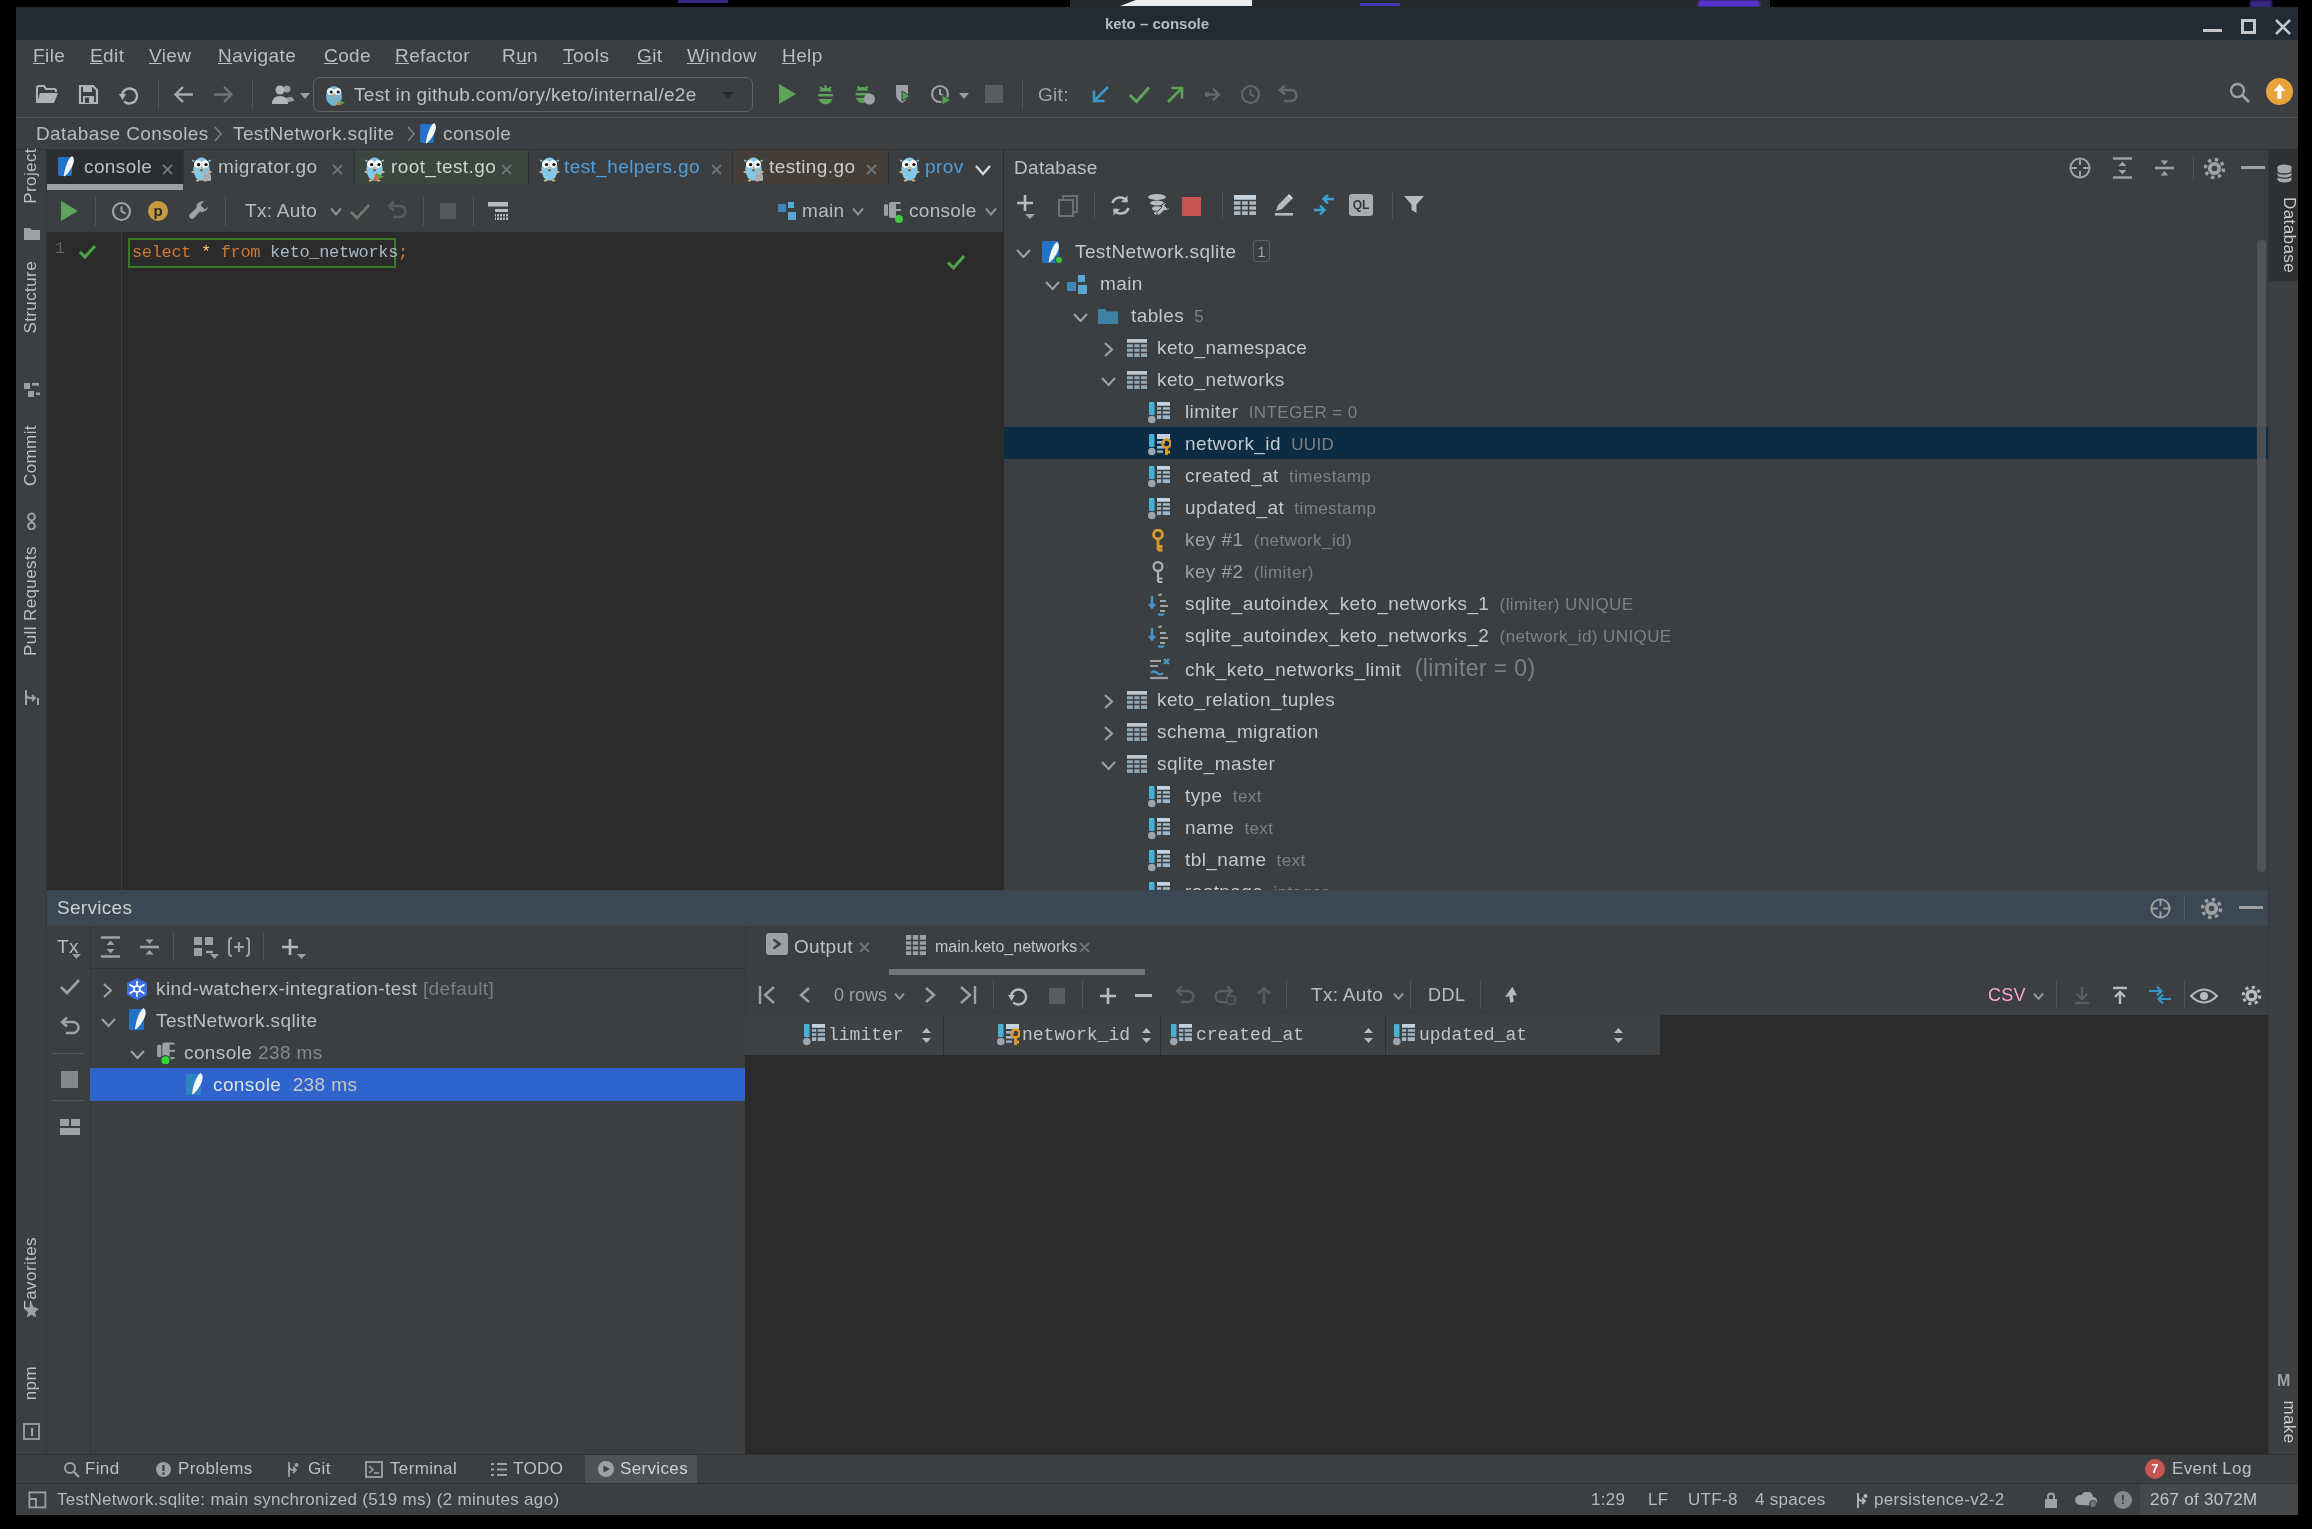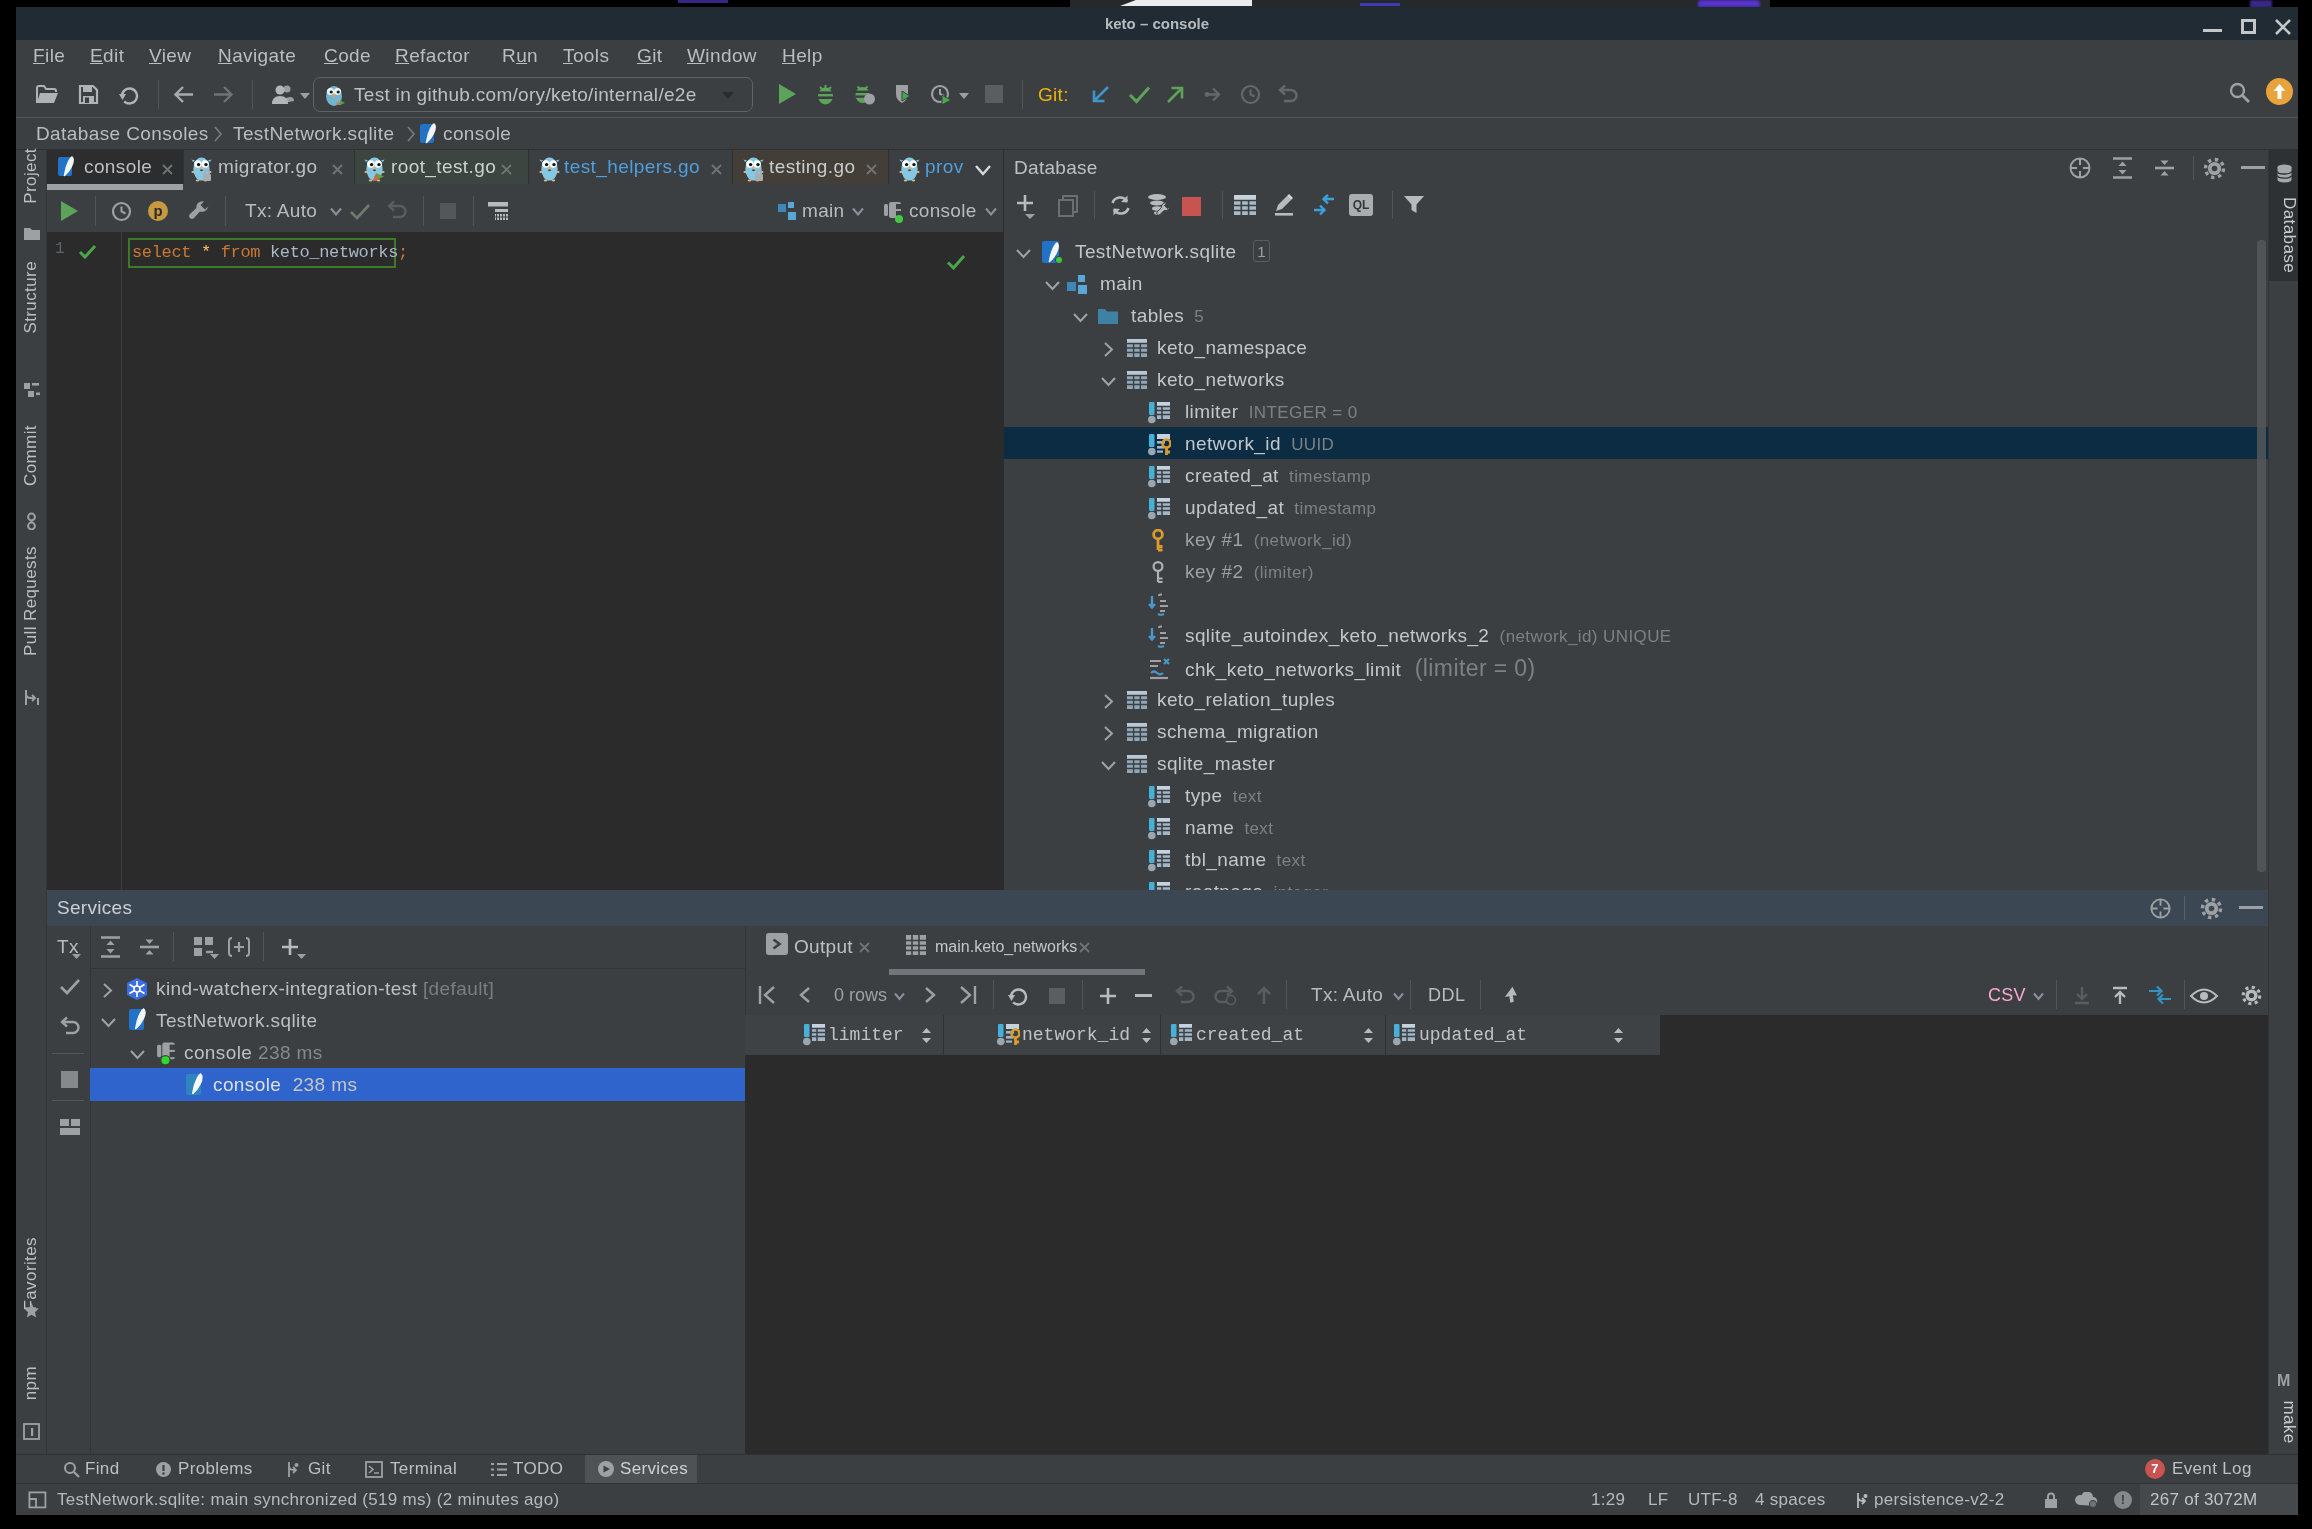--- a/index.html
+++ b/index.html
@@ -122,21 +122,21 @@
     <svg class="a" style="left:914px;top:11px" width="23" height="22" viewBox="0 0 23 22">
           <circle cx="10" cy="11" r="8" fill="none" stroke="#9da1a3" stroke-width="2.2"></circle>
           <path d="M10 6 L10 11 L14 13" stroke="#9da1a3" stroke-width="2" fill="none"></path>
           <path d="M12 12 L21 17 L12 22 Z" fill="#49a64a" stroke="#3c3f41" stroke-width="1"></path>
         </svg>
     <svg class="a" style="left:942px;top:20px" width="12" height="8" viewBox="0 0 12 8">
           <path d="M1 1 L6 7 L11 1 Z" fill="#9ca0a2"></path>
         </svg>
     <div class="a" style="left:969px;top:13px;width:18px;height:18px;background:#5a5e60"></div>
     <div class="a" style="left:1006px;top:8px;width:1px;height:29px;background:#515557"></div>
-    <span class="a" style="left:1022px;top:0;line-height:45px;font-size:19px;letter-spacing:.3px;color:#eab308">Git:</span>
+    <span class="a" style="left:1022px;top:0;line-height:45px;font-size:19px;letter-spacing:.3px;color:#a3a3a3">Git:</span>
     <svg class="a" style="left:1074px;top:12px" width="21" height="21" viewBox="0 0 21 21">
           <path d="M18 3 L5 16 M4 6.5 L4 17 L14.5 17" fill="none" stroke="#3f94c9" stroke-width="2.6"></path>
         </svg>
     <svg class="a" style="left:1112px;top:13px" width="23" height="19" viewBox="0 0 23 19">
           <path d="M2 10 L8.5 16.5 L21 2.5" fill="none" stroke="#5da45a" stroke-width="3"></path>
         </svg>
     <svg class="a" style="left:1149px;top:12px" width="21" height="21" viewBox="0 0 21 21">
           <path d="M3 18 L16 5 M17 14.5 L17 4 L6.5 4" fill="none" stroke="#5da45a" stroke-width="2.6"></path>
         </svg>
     <svg class="a" style="left:1187px;top:12px" width="21" height="21" viewBox="0 0 21 21">
@@ -554,20 +554,21 @@
     <svg class="a" style="left:146px;top:411px" width="16" height="23" viewBox="0 0 16 23">
         <circle cx="8" cy="5.5" r="4.4" fill="none" stroke="#aeb2b4" stroke-width="2.2"></circle>
         <path d="M8 9.5 L8 21 M8 17.5 L12.5 17.5 M8 21 L12.5 21" stroke="#aeb2b4" stroke-width="2.2"></path>
       </svg>
     <div class="row" style="left:181px;top:406px;color:#9da1a4">key #2<span class="t" style="font-size:17px">&nbsp;&nbsp;(limiter)</span></div>
     <svg class="a" style="left:144px;top:443px" width="23" height="23" viewBox="0 0 23 23">
         <path d="M4 3 L4 14 M1 11 L4 14.5 L7 11" stroke="#4798c8" stroke-width="2.4" fill="none"></path>
         <path d="M11 3 Q11 1.5 12.5 1.5 L14 1.5 M12 8 L18 8 M12 13 L20 13 M12 18 L17 18" stroke="#9da1a3" stroke-width="2.2" fill="none"></path>
         <path d="M10 21 Q13 22.5 16 21" stroke="#4798c8" stroke-width="2.2" fill="none"></path>
       </svg>
+    <div class="row" style="left:181px;top:438px;color:#c2c7ca">sqlite_autoindex_keto_networks_1<span class="t" style="font-size:17px">&nbsp;&nbsp;(limiter) UNIQUE</span></div>
     <svg class="a" style="left:144px;top:475px" width="23" height="23" viewBox="0 0 23 23">
         <path d="M4 3 L4 14 M1 11 L4 14.5 L7 11" stroke="#4798c8" stroke-width="2.4" fill="none"></path>
         <path d="M11 3 Q11 1.5 12.5 1.5 L14 1.5 M12 8 L18 8 M12 13 L20 13 M12 18 L17 18" stroke="#9da1a3" stroke-width="2.2" fill="none"></path>
         <path d="M10 21 Q13 22.5 16 21" stroke="#4798c8" stroke-width="2.2" fill="none"></path>
       </svg>
     <div class="row" style="left:181px;top:470px;color:#c2c7ca">sqlite_autoindex_keto_networks_2<span class="t" style="font-size:17px">&nbsp;&nbsp;(network_id) UNIQUE</span></div>
     <svg class="a" style="left:144px;top:507px" width="23" height="23" viewBox="0 0 23 23">
         <path d="M2 4 L13 4 M2 9 L10 9" stroke="#9da1a3" stroke-width="2.2"></path>
         <path d="M15 3 L21 9 M21 3 L15 9" stroke="#9da1a3" stroke-width="2" opacity="0"></path>
         <path d="M3 16 Q6 13 9 16 Q12 19 15 16 M16 2 L21 7 M21 2 L16 7" stroke="#4798c8" stroke-width="2.2" fill="none"></path>

